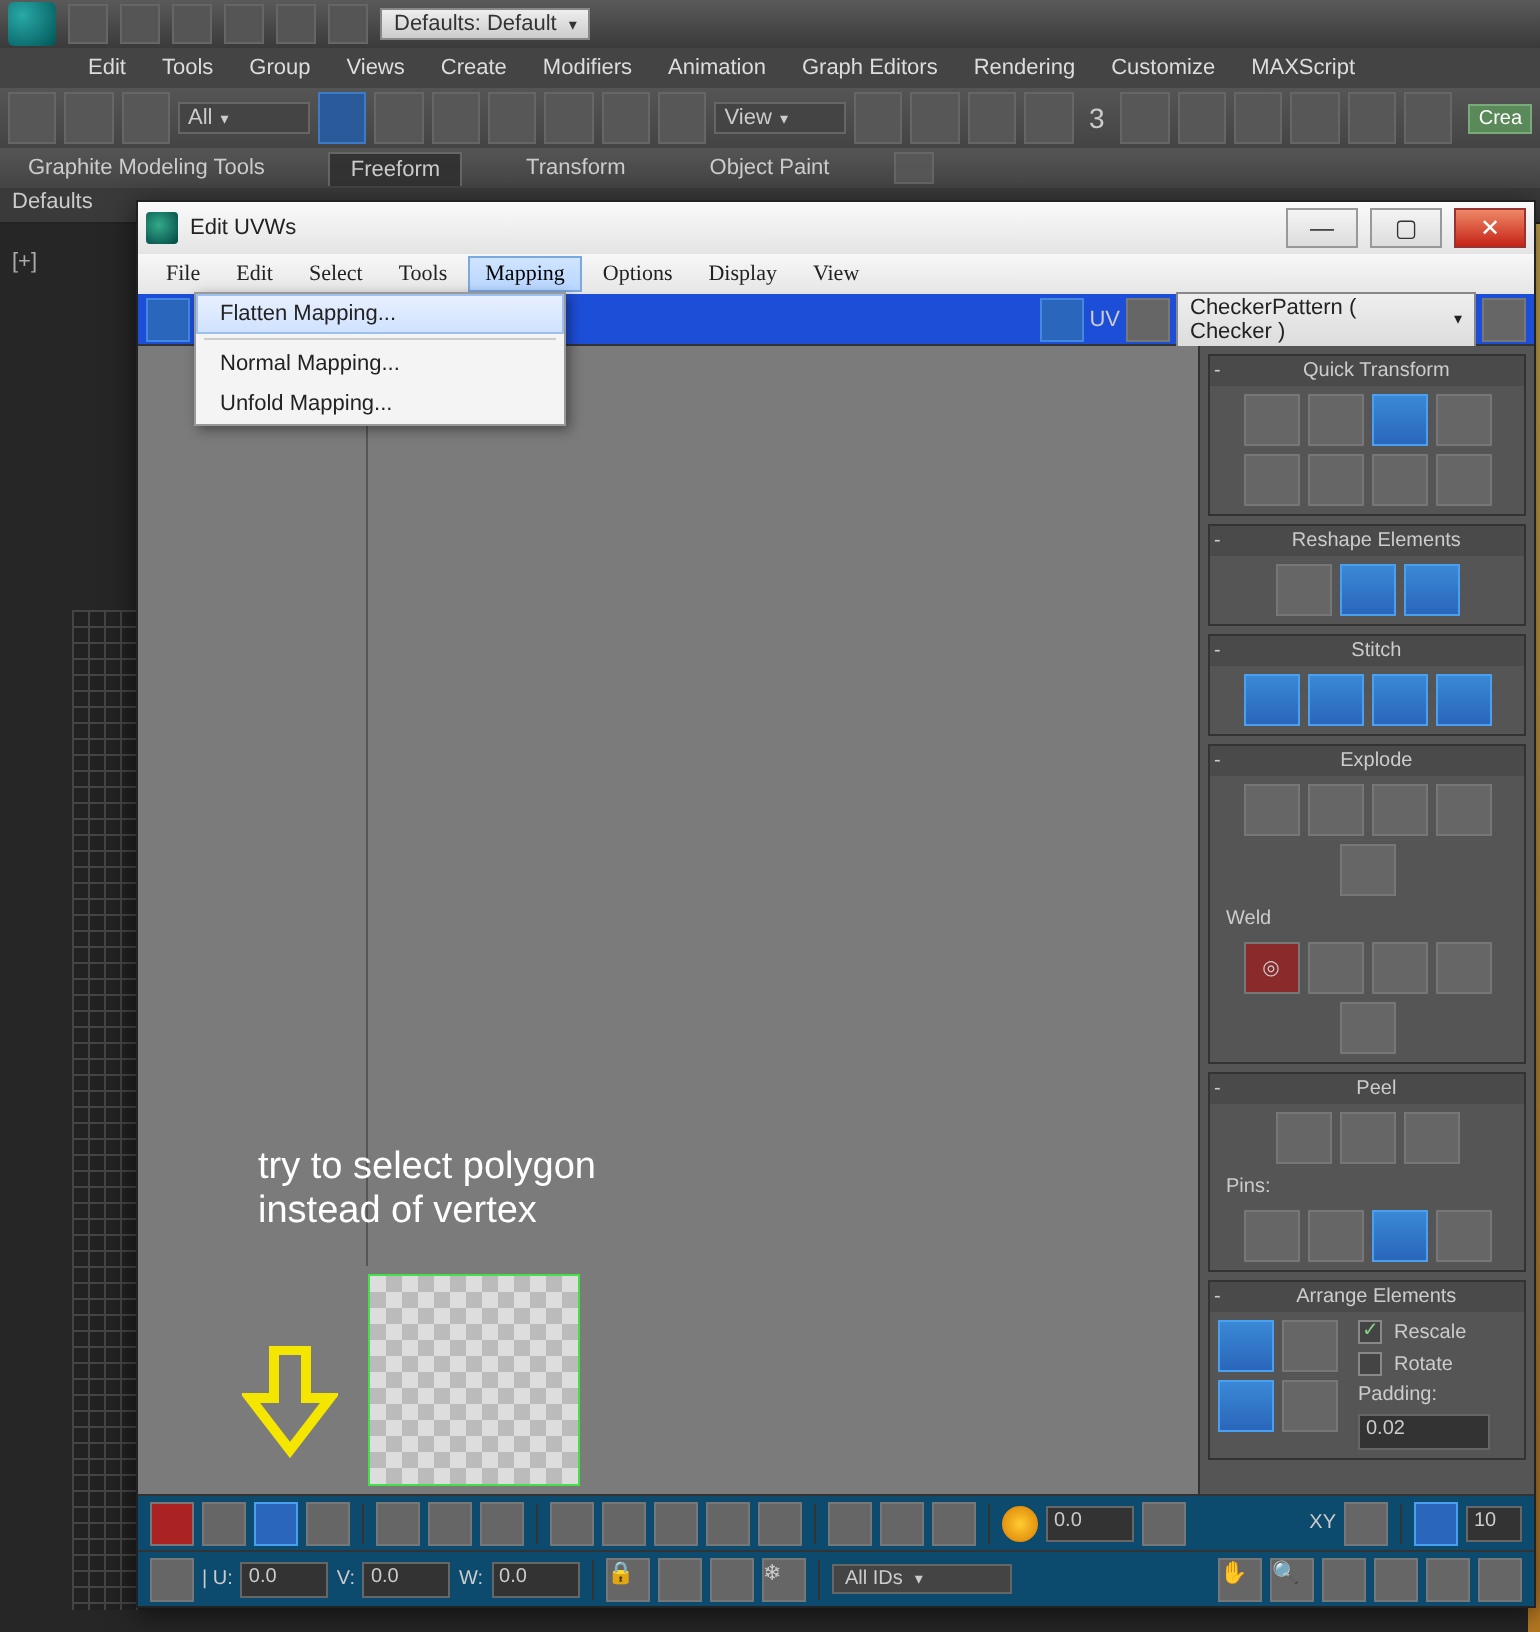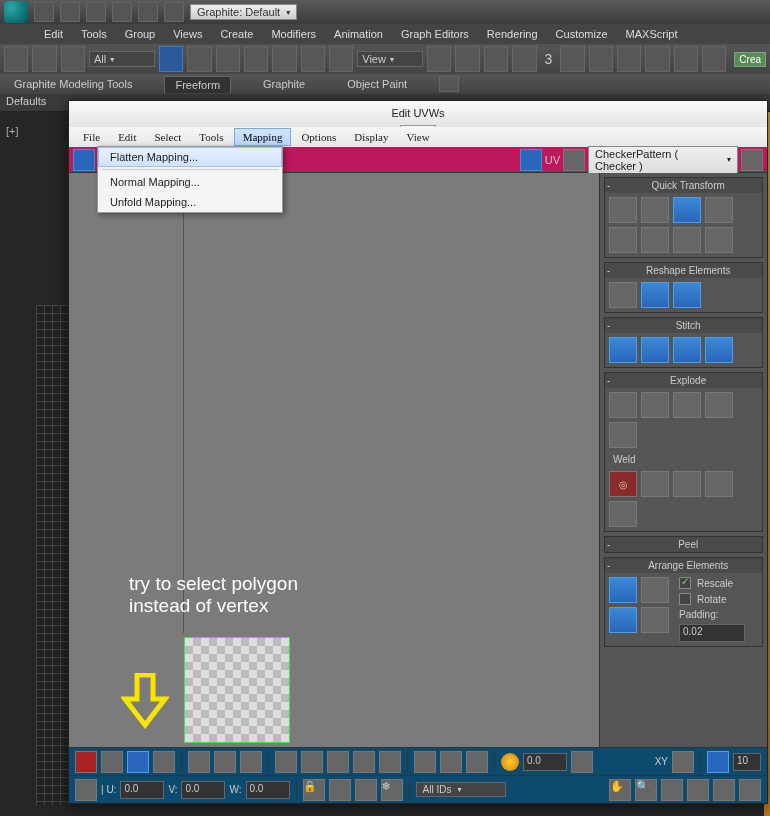--- a/index.html
+++ b/index.html
@@ -30,32 +30,32 @@
 .viewport-label { position:absolute; left:6px; top:125px; color:#aaa; font-size:11px;}
 .gridbg { position:absolute; left:36px; top:305px; width:36px; height:500px;
   background-image:
     linear-gradient(#444 1px, transparent 1px),
     linear-gradient(90deg,#444 1px, transparent 1px);
   background-size: 8px 8px; background-color:#222;
 }
 
 
 .dialog { position: absolute; left: 68px; top: 100px; width: 700px; height: 704px; background: #555; border: 1px solid #222; box-shadow: 0 3px 14px rgba(0,0,0,.6); display:flex; flex-direction:column; }
-.titlebar { height: 26px; background: linear-gradient(#fafafa,#e4e4e4); display: flex; align-items: center; padding: 0 4px; gap: 6px; color:#222;flex-direction:column; }
+.titlebar { height: 26px; background: linear-gradient(#fafafa,#e4e4e4); display: flex; align-items: center; padding: 0 4px; gap: 6px; color:#222; }
 .titlebar .ticon { width:16px; height:16px; background: radial-gradient(circle at 40% 40%, #3a8, #044); border-radius:2px;}
 .titlebar .title { flex:1; font-weight:400; }
 .winbtn { width: 36px; height: 20px; display:flex; align-items:center; justify-content:center; border:1px solid #999; background:linear-gradient(#f4f4f4,#ddd); color:#333; font-size:12px; }
 .winbtn.max { }
 .winbtn.close { background: linear-gradient(#e86, #c62418); border-color:#933; color:#fff; }
 
 .dmenubar { height: 20px; background: linear-gradient(#f7f7f7,#e6e6e6); display:flex; align-items:center; gap: 2px; padding: 0 6px; color:#222;font-family:Liberation Serif, serif; }
 .dmenubar span { padding: 2px 8px; }
 .dmenubar .mactive { background: linear-gradient(#d0e4ff,#b8d6ff); border:1px solid #7aa8e0; color:#000; }
 
-.dtoolrow { height: 26px; background: #be185d; display:flex; align-items:center; padding: 0 4px; gap: 3px; border-bottom:1px solid #333;}
+.dtoolrow { height: 26px; background: #1d4ed8; display:flex; align-items:center; padding: 0 4px; gap: 3px; border-bottom:1px solid #333;}
 .sqbtn { width:22px; height:22px; background:#666; border:1px solid #777;}
 .sqbtn.blue{ background:#2a66bb; border-color:#4488e0;}
 .spacer{flex:1;}
 .chip { background:linear-gradient(#eee,#ddd); color:#222; border:1px solid #888; padding:1px 6px; display:flex; align-items:center; gap:6px;}
 .chip:after{content:"▾"; font-size:8px;}
 
 
 .dmain { flex:1; display:flex; min-height:0; }
 .canvas { flex:1; background:#7b7b7b; position:relative; overflow:hidden; }
 .gridline-v { position:absolute; left:114px; top:0; width:1px; height:460px; background:#555; }
@@ -74,21 +74,21 @@
 .annot { position:absolute; left:60px; top:400px; color:#fff; font-size:19px; line-height:22px; }
 
 .arrow { position:absolute; left:52px; top:500px; }
 .arrow svg{ display:block;}
 
 .sidepanel { width:168px; background:#555; border-left:1px solid #333; display:flex; flex-direction:column; gap:4px; padding:4px; overflow:hidden; }
 .panel { background:#555; border:1px solid #333; }
 .phead { background:#4a4a4a; color:#ccc; font-size:10px; text-align:center; padding:2px 2px; display:flex; align-items:center; }
 .phead:before{ content:"-"; margin-right:6px; color:#ccc;}
 .phead span{flex:1;}
-.pbody { padding:4px; display:flex; flex-wrap:wrap; gap:4px; }
+.pbody { padding:4px; display:flex; flex-wrap:wrap; gap:4px; justify-content:center; }
 .ib { width:28px; height:26px; background:#666; border:1px solid #777; display:flex; align-items:center; justify-content:center; font-size:10px; color:#ccc; }
 .ib.blue { background: linear-gradient(#3a88d6,#2a66bb); border-color:#4aa0f0; }
 .ib.red { background:#8a2a2a; }
 .label-sm{ font-size:10px; color:#ccc; width:100%; padding:2px 4px;}
 .chk { display:flex; align-items:center; gap:6px; font-size:10px; color:#ccc; }
 .chk .box{ width:12px; height:12px; border:1px solid #888; background:#444;}
 .chk .box.on:after{content:"✓"; color:#8c8; font-size:10px; position:relative; top:-2px; left:1px;}
 .spin { width:66px; height:18px; background:#333; border:1px solid #666; color:#ccc; font-size:10px; padding:1px 3px;}
 
 
@@ -115,21 +115,21 @@
 <body>
 
 <div class="top-row1">
   <div class="logo"></div>
   <div class="tb"></div>
   <div class="tb"></div>
   <div class="tb"></div>
   <div class="tb"></div>
   <div class="tb"></div>
   <div class="tb"></div>
-  <div class="wslabel">Graphite: Default</div>
+  <div class="wslabel">Defaults: Default</div>
 </div>
 
 <div class="menubar">
   <span>Edit</span>
   <span>Tools</span>
   <span>Group</span>
   <span>Views</span>
   <span>Create</span>
   <span>Modifiers</span>
   <span>Animation</span>
@@ -163,21 +163,21 @@
   <div class="rbtn"></div>
   <div class="rbtn"></div>
   <div class="rbtn"></div>
   <div class="spacer"></div>
   <div style="background:#5a8a5a;border:1px solid #7aaa7a;padding:1px 4px;color:#fff;font-size:10px">Crea</div>
 </div>
 
 <div class="ribbon2">
   <span class="tab">Graphite Modeling Tools</span>
   <span class="tab active">Freeform</span>
-  <span class="tab">Graphite</span>
+  <span class="tab">Transform</span>
   <span class="tab">Object Paint</span>
   <div class="rbtn" style="width:20px;height:16px"></div>
 </div>
 <div class="defaults">Defaults</div>
 
 <div class="back-dark"></div>
 <div class="viewport-label">[+]</div>
 <div class="gridbg"></div>
 <div class="rightstrip"></div>
 
@@ -283,20 +283,30 @@
           <div class="ib"></div>
           <div class="ib"></div>
           <div class="ib"></div>
         </div>
       </div>
 
       <div class="panel">
         <div class="phead">
             <span>Peel</span>
           </div>
+        <div class="pbody">
+          <div class="ib"></div>
+          <div class="ib"></div>
+          <div class="ib"></div>
+          <div class="label-sm">Pins:</div>
+          <div class="ib"></div>
+          <div class="ib"></div>
+          <div class="ib blue"></div>
+          <div class="ib"></div>
+        </div>
       </div>
 
       <div class="panel">
         <div class="phead">
             <span>Arrange Elements</span>
           </div>
         <div class="pbody" style="justify-content:flex-start">
           <div style="display:flex;flex-direction:column;gap:4px">
             <div style="display:flex;gap:4px">
               <div class="ib blue"></div>

